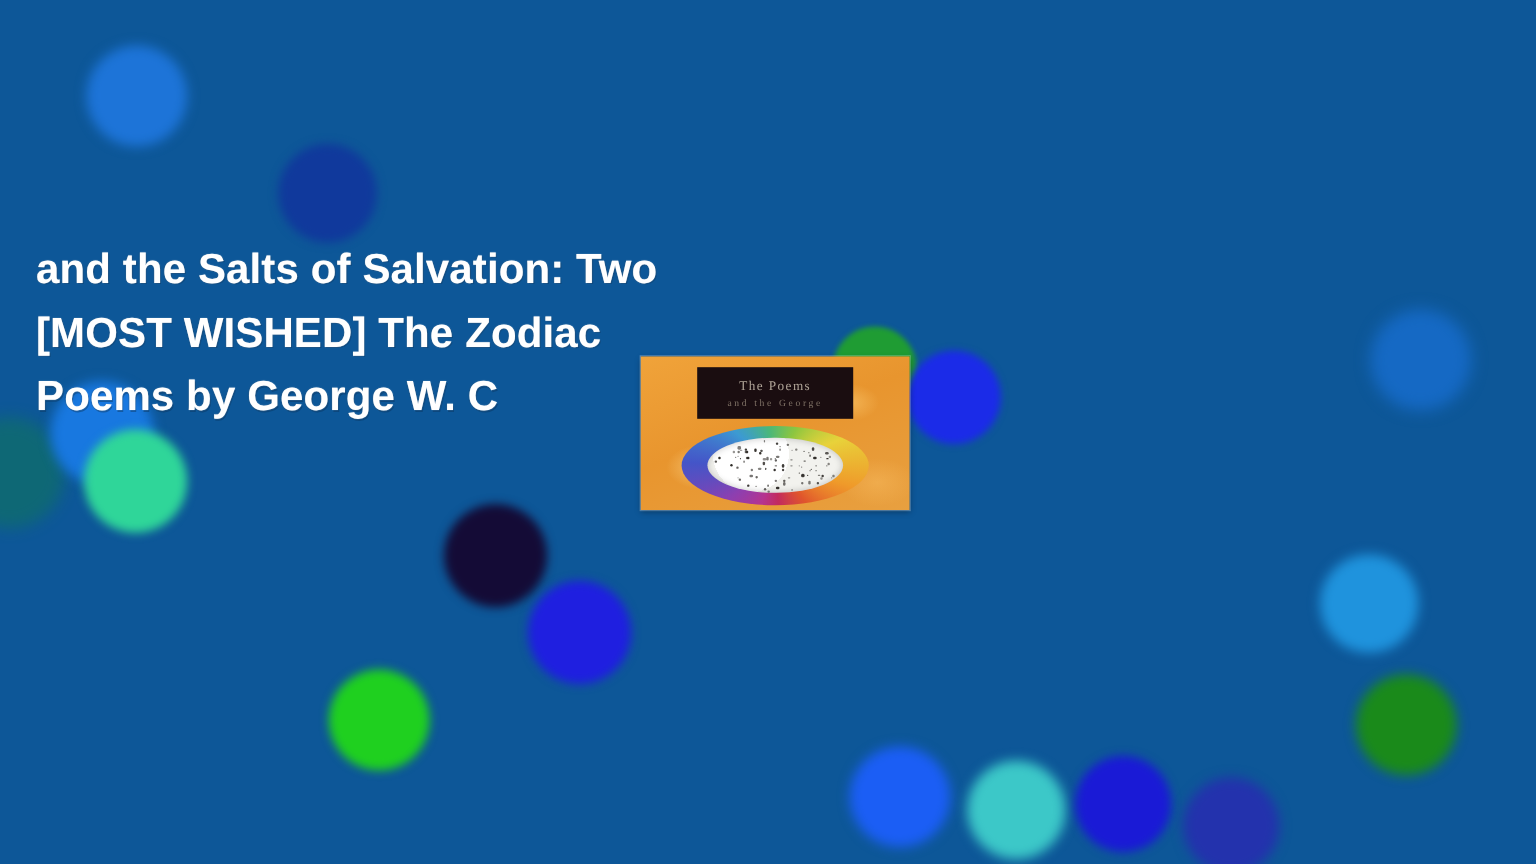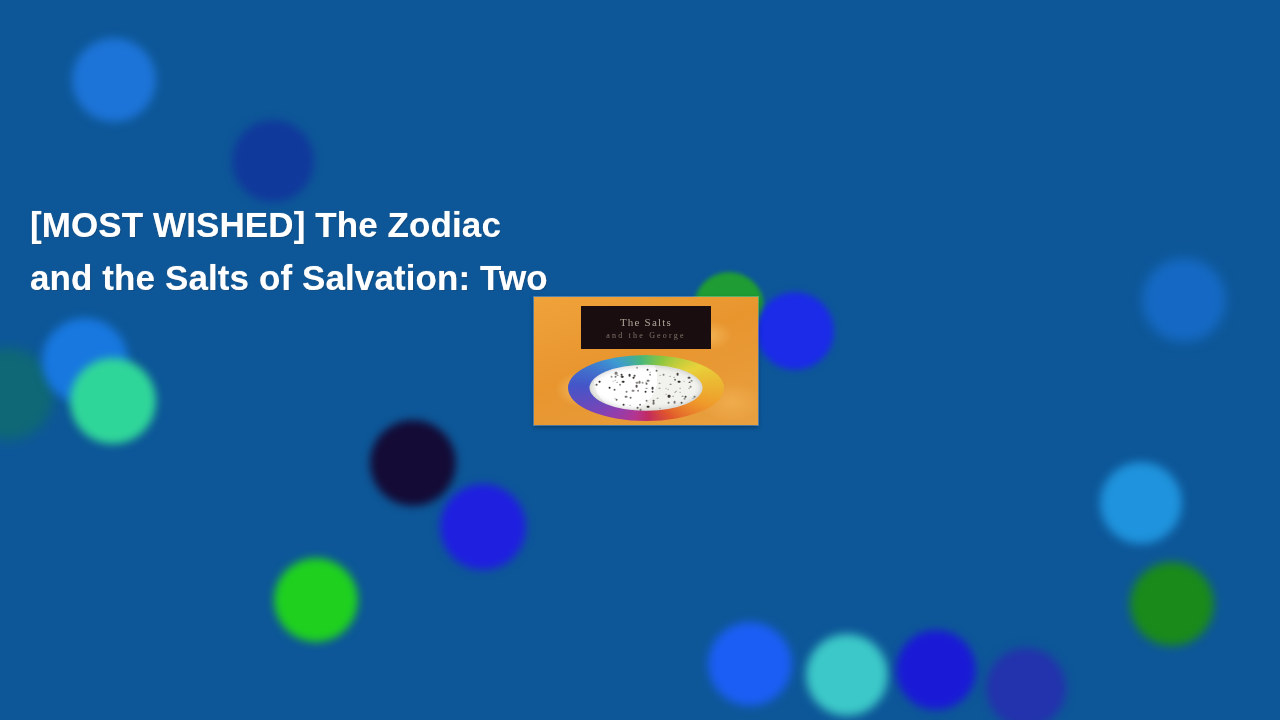--- a/index.html
+++ b/index.html
@@ -155,27 +155,28 @@
       <div class="bokeh" style="left: 1142px; top: 258px; width: 84px; height: 84px; background: rgb(21, 105, 196); opacity: 1; filter: blur(6px);"></div>
       <div class="bokeh" style="left: 1100px; top: 462px; width: 82px; height: 82px; background: rgb(31, 147, 221); opacity: 1; filter: blur(5px);"></div>
       <div class="bokeh" style="left: 1130px; top: 562px; width: 84px; height: 84px; background: rgb(26, 138, 26); opacity: 1; filter: blur(5px);"></div>
       <div class="bokeh" style="left: 708px; top: 622px; width: 84px; height: 84px; background: rgb(27, 94, 245); opacity: 1; filter: blur(5px);"></div>
       <div class="bokeh" style="left: 806px; top: 634px; width: 82px; height: 82px; background: rgb(60, 200, 200); opacity: 1; filter: blur(5px);"></div>
       <div class="bokeh" style="left: 896px; top: 630px; width: 80px; height: 80px; background: rgb(26, 26, 214); opacity: 1; filter: blur(4px);"></div>
       <div class="bokeh" style="left: 986px; top: 648px; width: 80px; height: 80px; background: rgb(35, 50, 173); opacity: 1; filter: blur(5px);"></div>
     </div>
 
   <div class="title-block">
+    <div class="title-line">and the Salts of Salvation: Two</div>
     <div class="title-line">[MOST WISHED]  The Zodiac</div>
-    <div class="title-line">and the Salts of Salvation: Two</div>
+    <div class="title-line">Poems by George W. C</div>
   </div>
 
   <div class="book-cover">
     <div class="cover-band">
-      <div class="cover-band-title">The Salts</div>
+      <div class="cover-band-title">The Poems</div>
       <div class="cover-band-sub">and the George</div>
     </div>
     <div class="cover-oval">
       <div class="cover-oval-core" id="oval-core">
           <div class="cover-oval-speck" style="left: 29.3715%; top: 35.5879%; width: 1.77613px; height: 1.77613px; opacity: 0.943546;"></div>
           <div class="cover-oval-speck" style="left: 34.2831%; top: 20.4573%; width: 2.36581px; height: 2.36581px; opacity: 0.907663;"></div>
           <div class="cover-oval-speck" style="left: 90.99%; top: 70.7428%; width: 1.17734px; height: 1.17734px; opacity: 0.546677;"></div>
           <div class="cover-oval-speck" style="left: 61.165%; top: 49.4918%; width: 1.49132px; height: 1.49132px; opacity: 0.465127;"></div>
           <div class="cover-oval-speck" style="left: 83.9586%; top: 66.5024%; width: 2.46322px; height: 2.46322px; opacity: 0.854789;"></div>
           <div class="cover-oval-speck" style="left: 49.3601%; top: 38.4066%; width: 1.91261px; height: 1.91261px; opacity: 0.697979;"></div>

